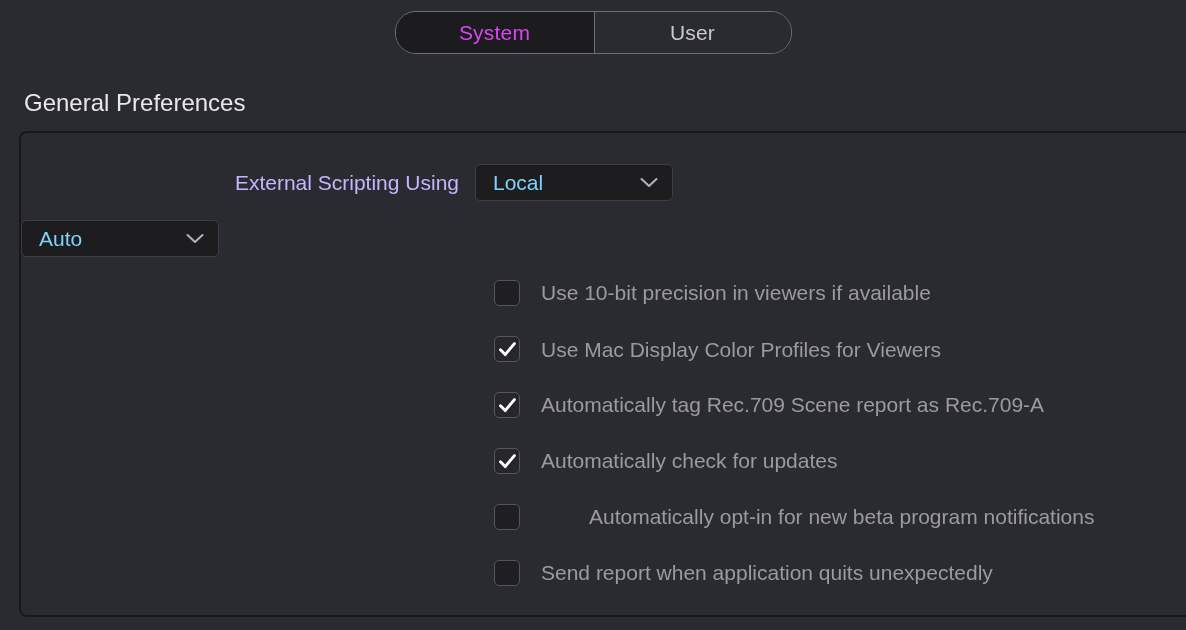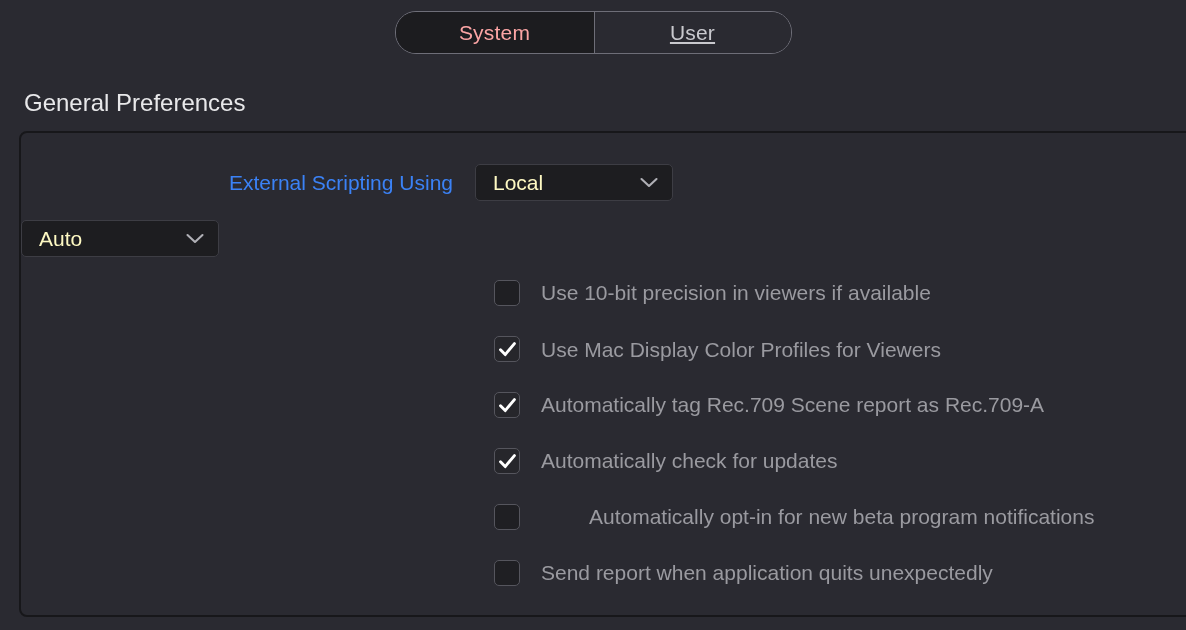--- a/index.html
+++ b/index.html
@@ -37,28 +37,27 @@
     align-items: center;
     justify-content: center;
     font-size: 21px;
     letter-spacing: 0.2px;
     cursor: default;
     box-sizing: border-box;
   }
   .segment.system {
     width: 199px;
     background: #1c1c1f;
-    color: #fca5a5;
+    color: #d946ef;
     border-right: 1px solid #6e6e78;
   }
   .segment.user {
     width: 196px;
     background: #2a2a31;
     color: #c9c9ce;
-    text-decoration: underline;
   }
 
   
   .section-heading {
     position: absolute;
     left: 24px;
     top: 89px;
     font-size: 24px;
     color: #e8e8ea;
   }
@@ -81,42 +80,42 @@
   .field-row {
     position: absolute;
     display: flex;
     align-items: center;
     left: 0;
     height: 37px;
   }
   .field-label {
     width: 454px;
     text-align: right;
-    padding-right: 22px;
-    box-sizing: border-box;
-    font-size: 21px;
-    color: #3b82f6;
+    padding-right: 16px;
+    box-sizing: border-box;
+    font-size: 21px;
+    color: #c4b5fd;
     white-space: nowrap;
   }
   .dropdown {
     width: 198px;
     height: 37px;
     box-sizing: border-box;
     background: #1d1d20;
     border: 1px solid #3d3d44;
     border-radius: 5px;
     display: flex;
     align-items: center;
     justify-content: space-between;
     padding: 0 14px 0 17px;
     cursor: default;
   }
   .dropdown-value {
     font-size: 21px;
-    color: #fef9c3;
+    color: #7dd3fc;
     white-space: nowrap;
   }
   .chevron {
     width: 18px;
     height: 11px;
     flex: 0 0 auto;
     display: block;
   }
 
   

